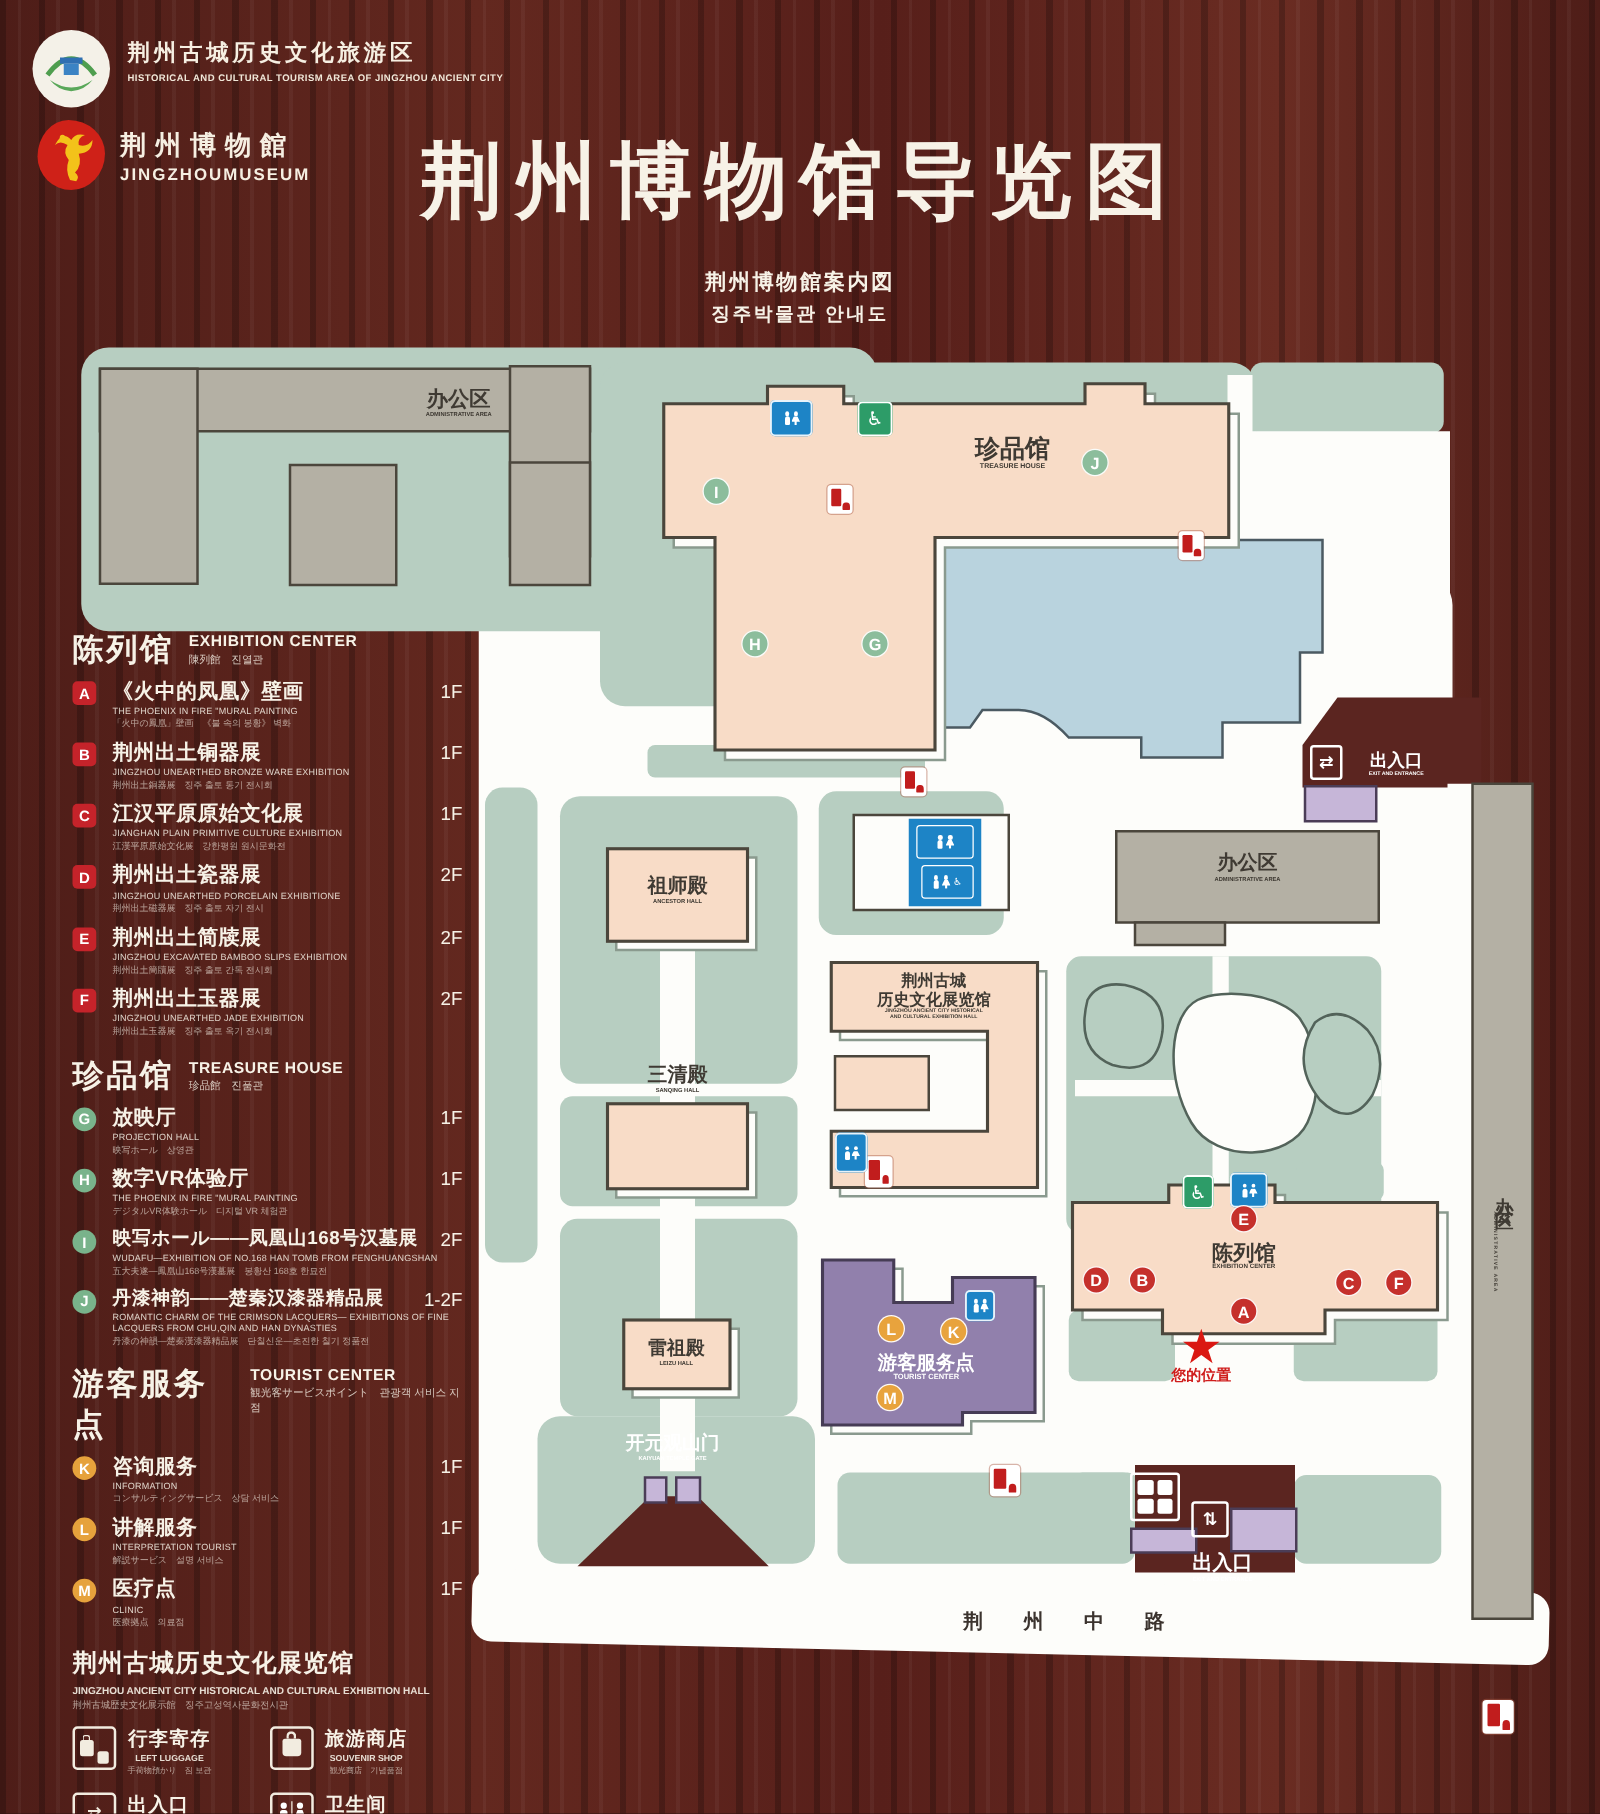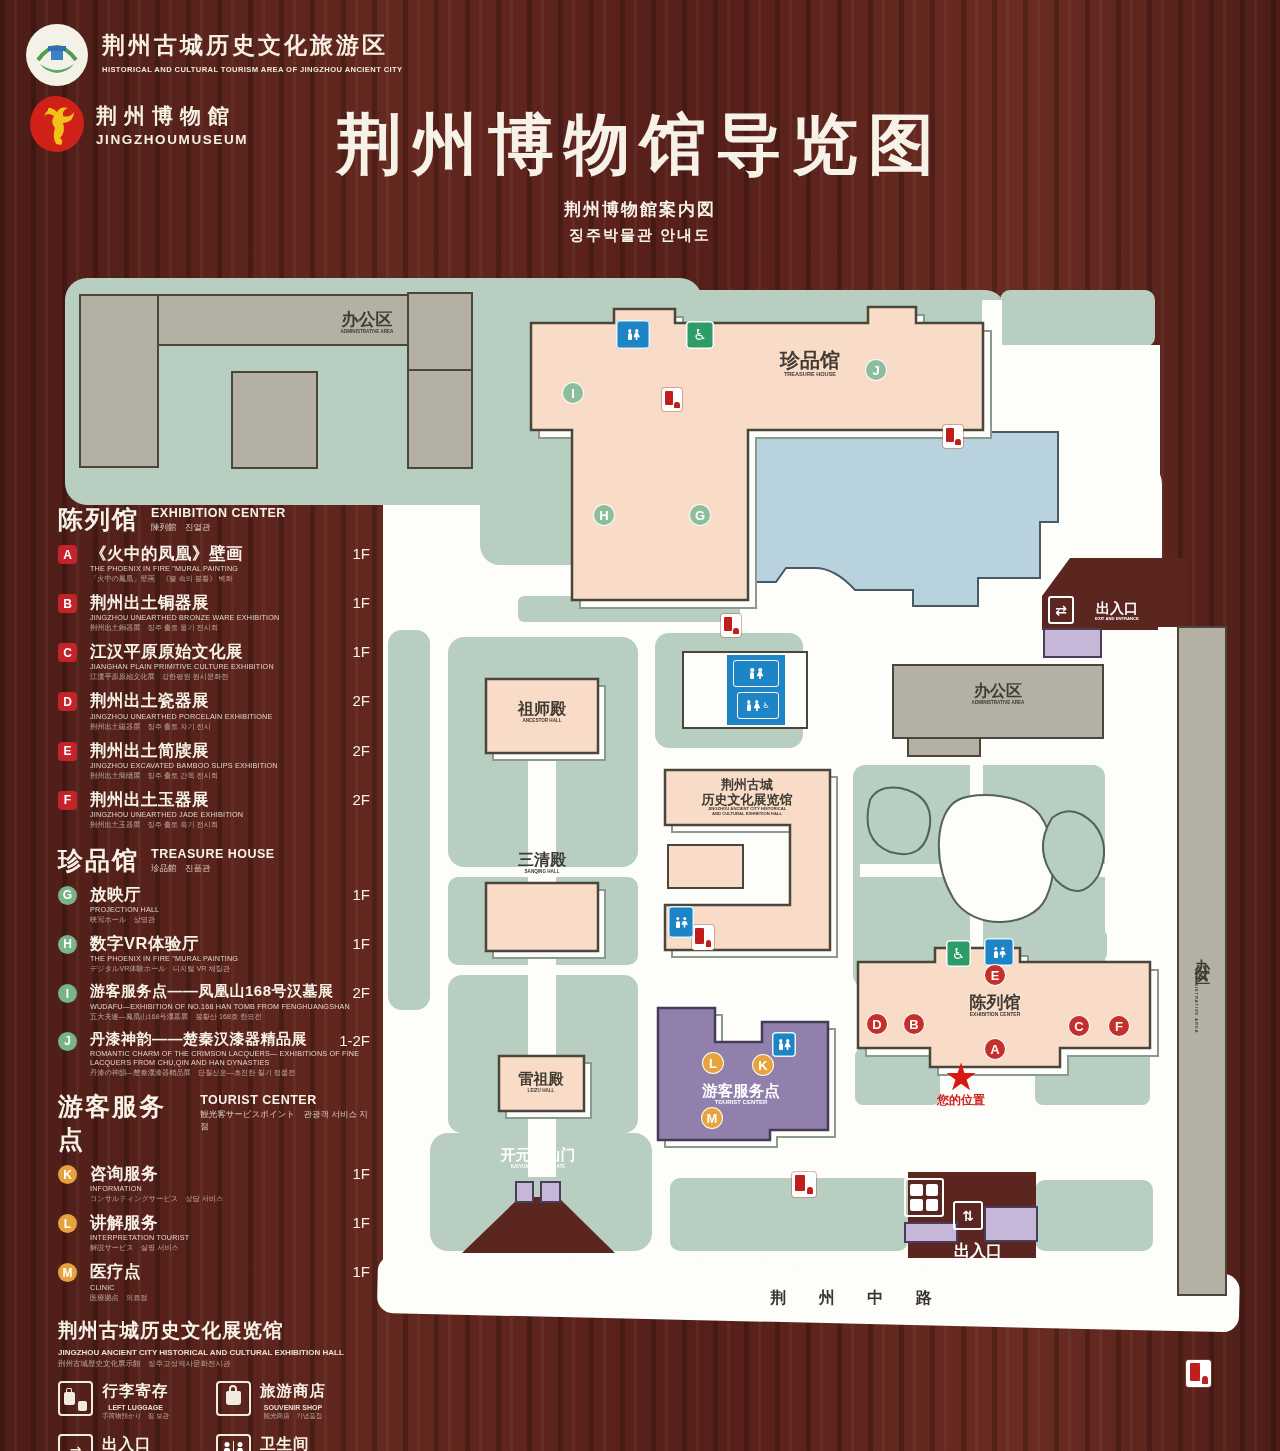--- a/index.html
+++ b/index.html
@@ -7,30 +7,30 @@
   .stage{position:relative;width:1280px;height:1451px;overflow:hidden;
     background:
       repeating-linear-gradient(90deg, rgba(0,0,0,.22) 0 5px, rgba(0,0,0,0) 5px 14px, rgba(255,255,255,.045) 14px 17px, rgba(0,0,0,0) 17px 31px),
       linear-gradient(90deg,#4e1d18,#63281f 30%,#571f1a 55%,#6a2c22 80%,#4e1d18);
   }
   svg{display:block}
   
   .logo-row{position:absolute;left:26px;top:24px;display:flex;align-items:flex-start;gap:14px;}
   .logo-circle{width:62px;height:62px;border-radius:50%;background:#f4f1e8;position:relative;flex:0 0 auto;}
   .logo1-text{padding-top:6px;}
-  .logo1-zh{color:#f6efe2;font-size:23px;font-weight:bold;letter-spacing:3px;}
+  .logo1-zh{color:#f6efe2;font-size:18px;font-weight:bold;letter-spacing:3px;}
   .logo1-en{color:#f0e7d8;font-size:7.6px;font-weight:bold;letter-spacing:.4px;margin-top:4px;}
   .logo-row2{position:absolute;left:30px;top:96px;display:flex;align-items:center;gap:12px;}
   .phoenix{width:54px;height:56px;background:#cf2118;border-radius:46% 54% 50% 50%/52% 48% 52% 48%;position:relative;flex:0 0 auto;}
   .logo2-zh{color:#f6efe2;font-size:21px;font-weight:bold;letter-spacing:7px;}
   .logo2-en{color:#f6efe2;font-size:13.5px;font-weight:bold;letter-spacing:1.6px;margin-top:2px;}
   .title-block{position:absolute;left:240px;top:100px;width:800px;text-align:center;color:#f7f2e7;}
   .main-title{font-size:66px;font-weight:900;letter-spacing:10px;white-space:nowrap;}
   .sub-en{font-size:20px;font-weight:bold;letter-spacing:2.5px;margin-top:10px;color:#efe8da;}
-  .sub-ja{font-size:17px;font-weight:bold;letter-spacing:2px;margin-top:8px;}
+  .sub-ja{font-size:17px;font-weight:bold;letter-spacing:2px;margin-top:24px;}
   .sub-ko{font-size:15px;font-weight:bold;letter-spacing:2px;margin-top:5px;}
   
   .legend{position:absolute;left:58px;top:503px;width:312px;color:#f7f2e7;}
   .sec-head{display:flex;align-items:flex-start;gap:12px;margin-bottom:8px;}
   .sec-zh{font-size:25px;font-weight:900;letter-spacing:2px;}
   .sec-side{padding-top:3px;}
   .sec-en{font-size:12.5px;font-weight:bold;letter-spacing:.5px;}
   .sec-alt{font-size:8.5px;opacity:.8;margin-top:2px;}
   .litem{position:relative;padding-left:32px;margin-bottom:9px;min-height:30px;}
   .bdg{position:absolute;left:0;top:1px;width:19px;height:19px;display:flex;align-items:center;justify-content:center;color:#fff;font-size:12px;font-weight:bold;}
@@ -392,21 +392,21 @@
     </div>
     <div class="litem">
       <span class="bdg gr">H</span>
       <div class="li-title">数字VR体验厅</div>
       <div class="li-en">THE PHOENIX IN FIRE "MURAL PAINTING</div>
       <div class="li-alt">デジタルVR体験ホール　디지털 VR 체험관</div>
       <span class="li-floor">1F</span>
     </div>
     <div class="litem">
       <span class="bdg gr">I</span>
-      <div class="li-title" style="font-size:15px;">游客服务点——凤凰山168号汉墓展</div>
+      <div class="li-title" style="font-size:15px;">映写ホール——凤凰山168号汉墓展</div>
       <div class="li-en">WUDAFU—EXHIBITION OF NO.168 HAN TOMB FROM FENGHUANGSHAN</div>
       <div class="li-alt">五大夫遂—鳳凰山168号漢墓展　봉황산 168호 한묘전</div>
       <span class="li-floor">2F</span>
     </div>
     <div class="litem">
       <span class="bdg gr">J</span>
       <div class="li-title" style="font-size:15px;">丹漆神韵——楚秦汉漆器精品展</div>
       <div class="li-en" style="white-space:normal;">ROMANTIC CHARM OF THE CRIMSON LACQUERS— EXHIBITIONS OF FINE LACQUERS FROM CHU,QIN AND HAN DYNASTIES</div>
       <div class="li-alt">丹漆の神韻—楚秦漢漆器精品展　단칠신운—초진한 칠기 정품전</div>
       <span class="li-floor">1-2F</span>

